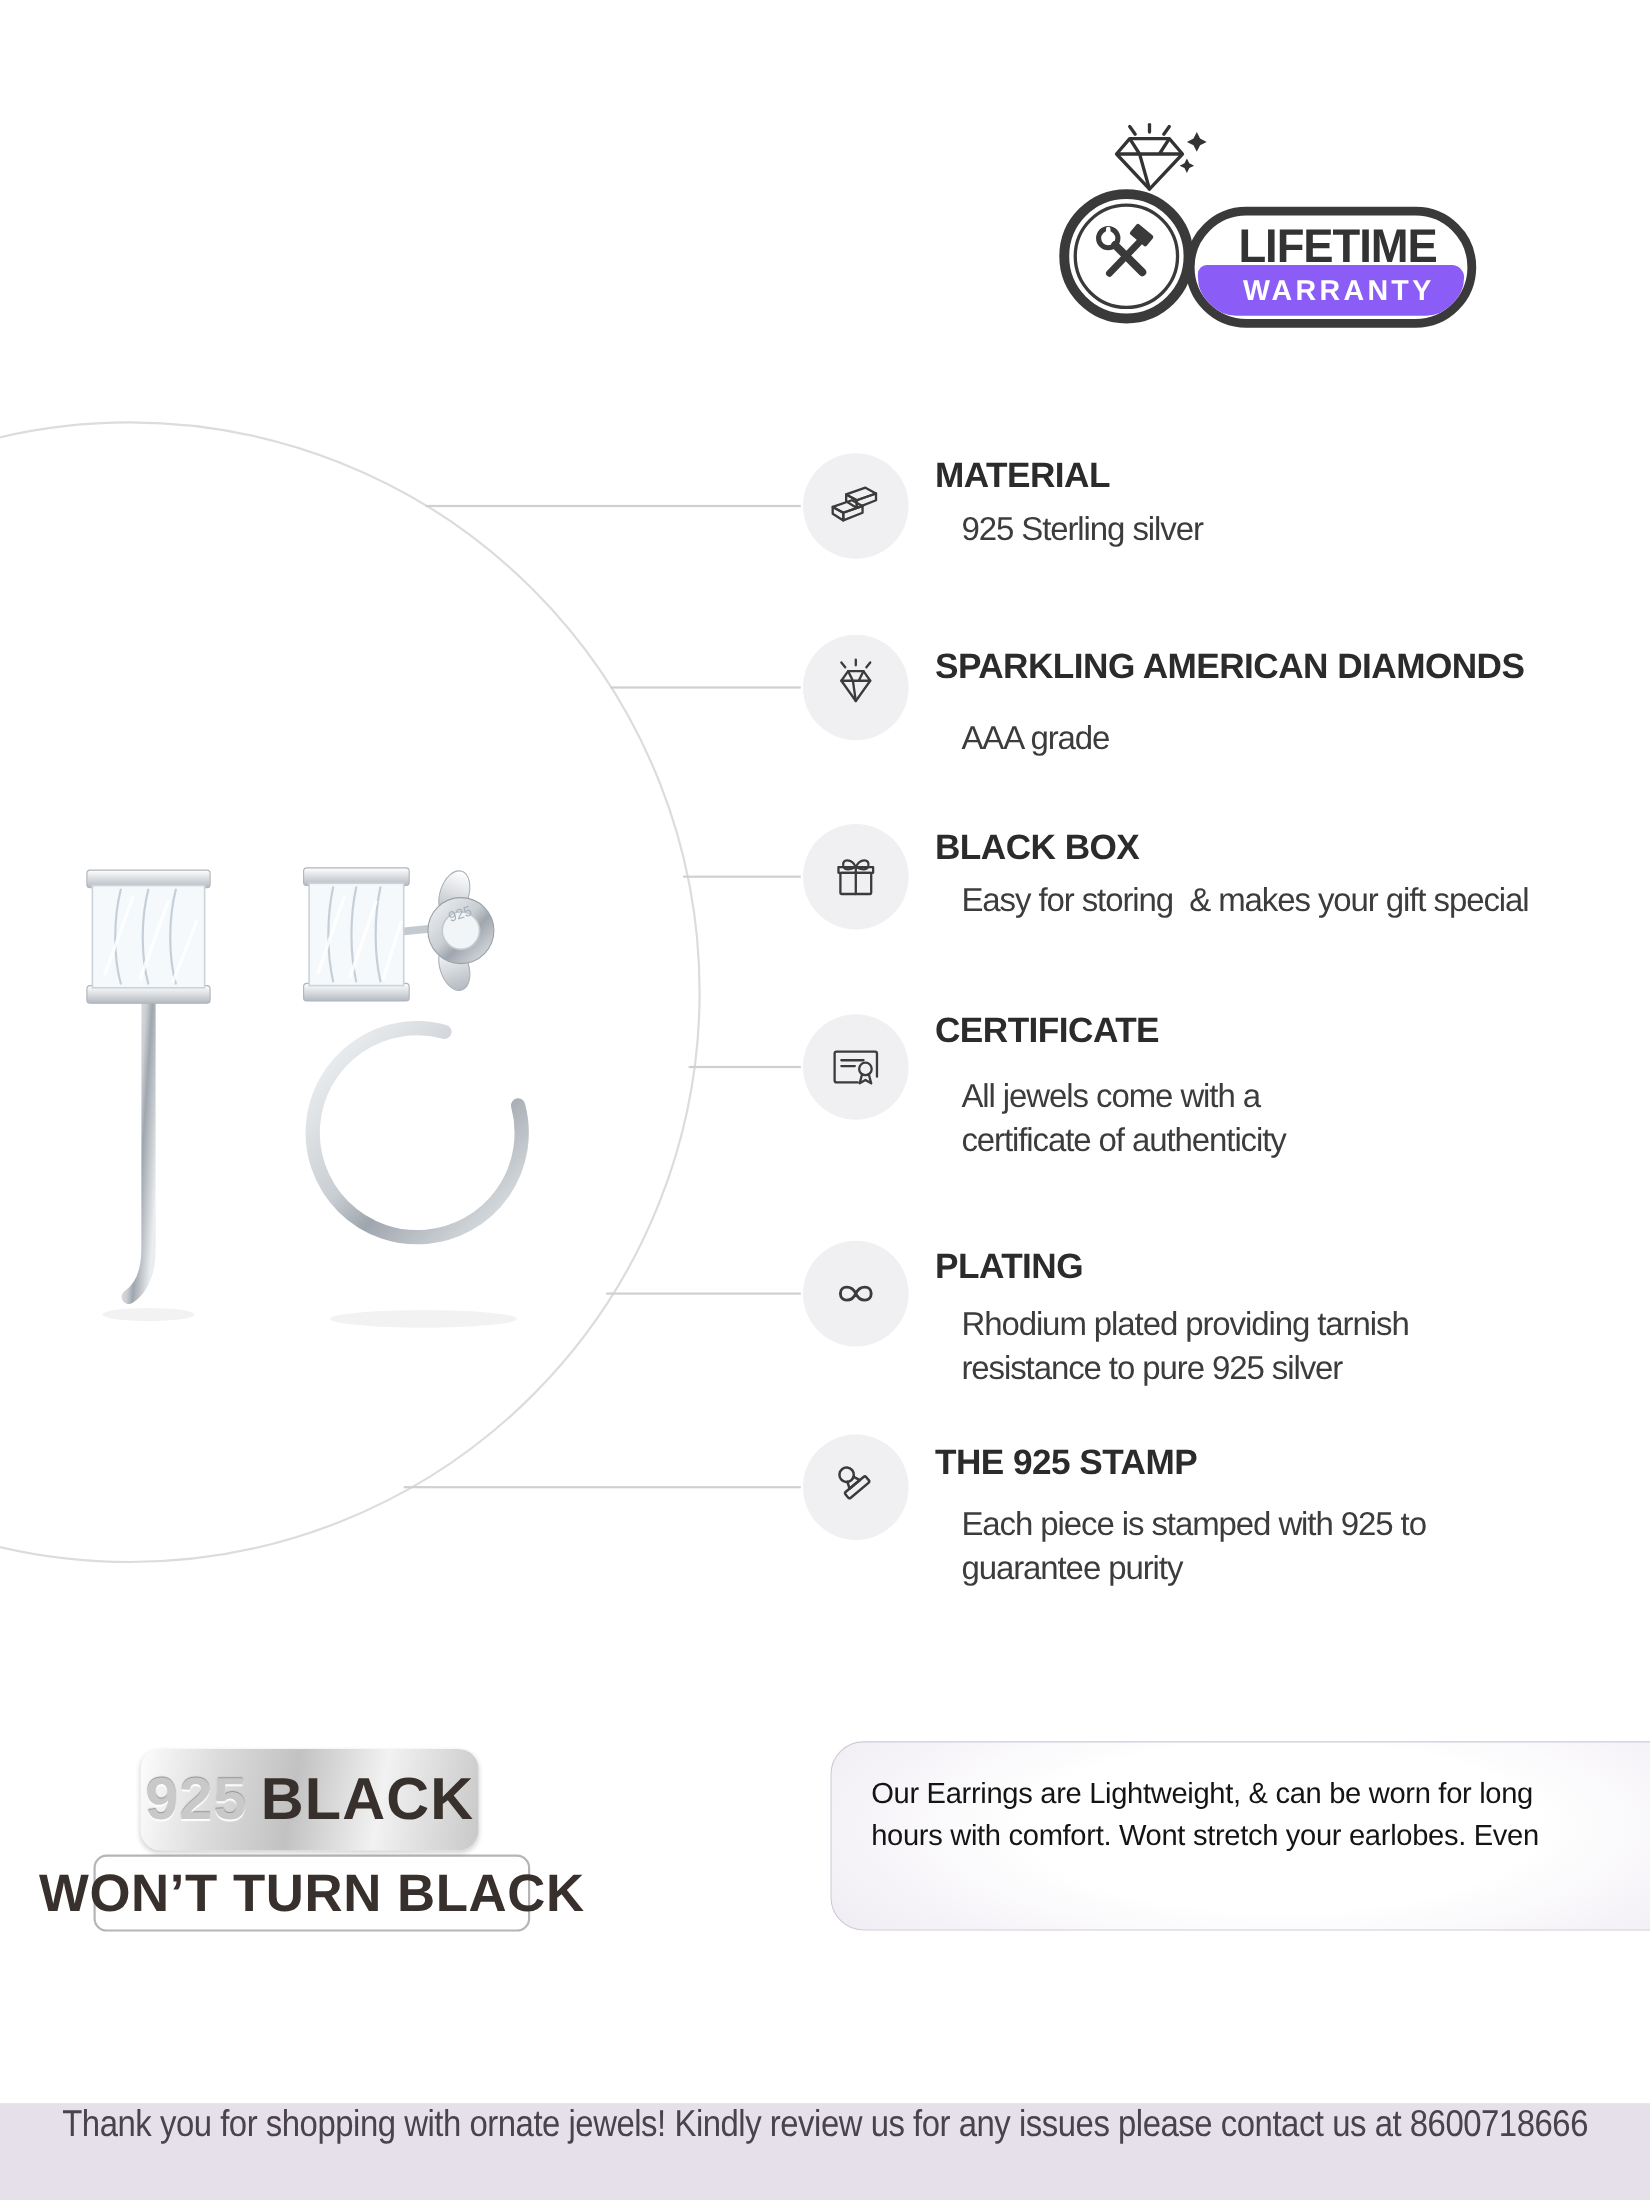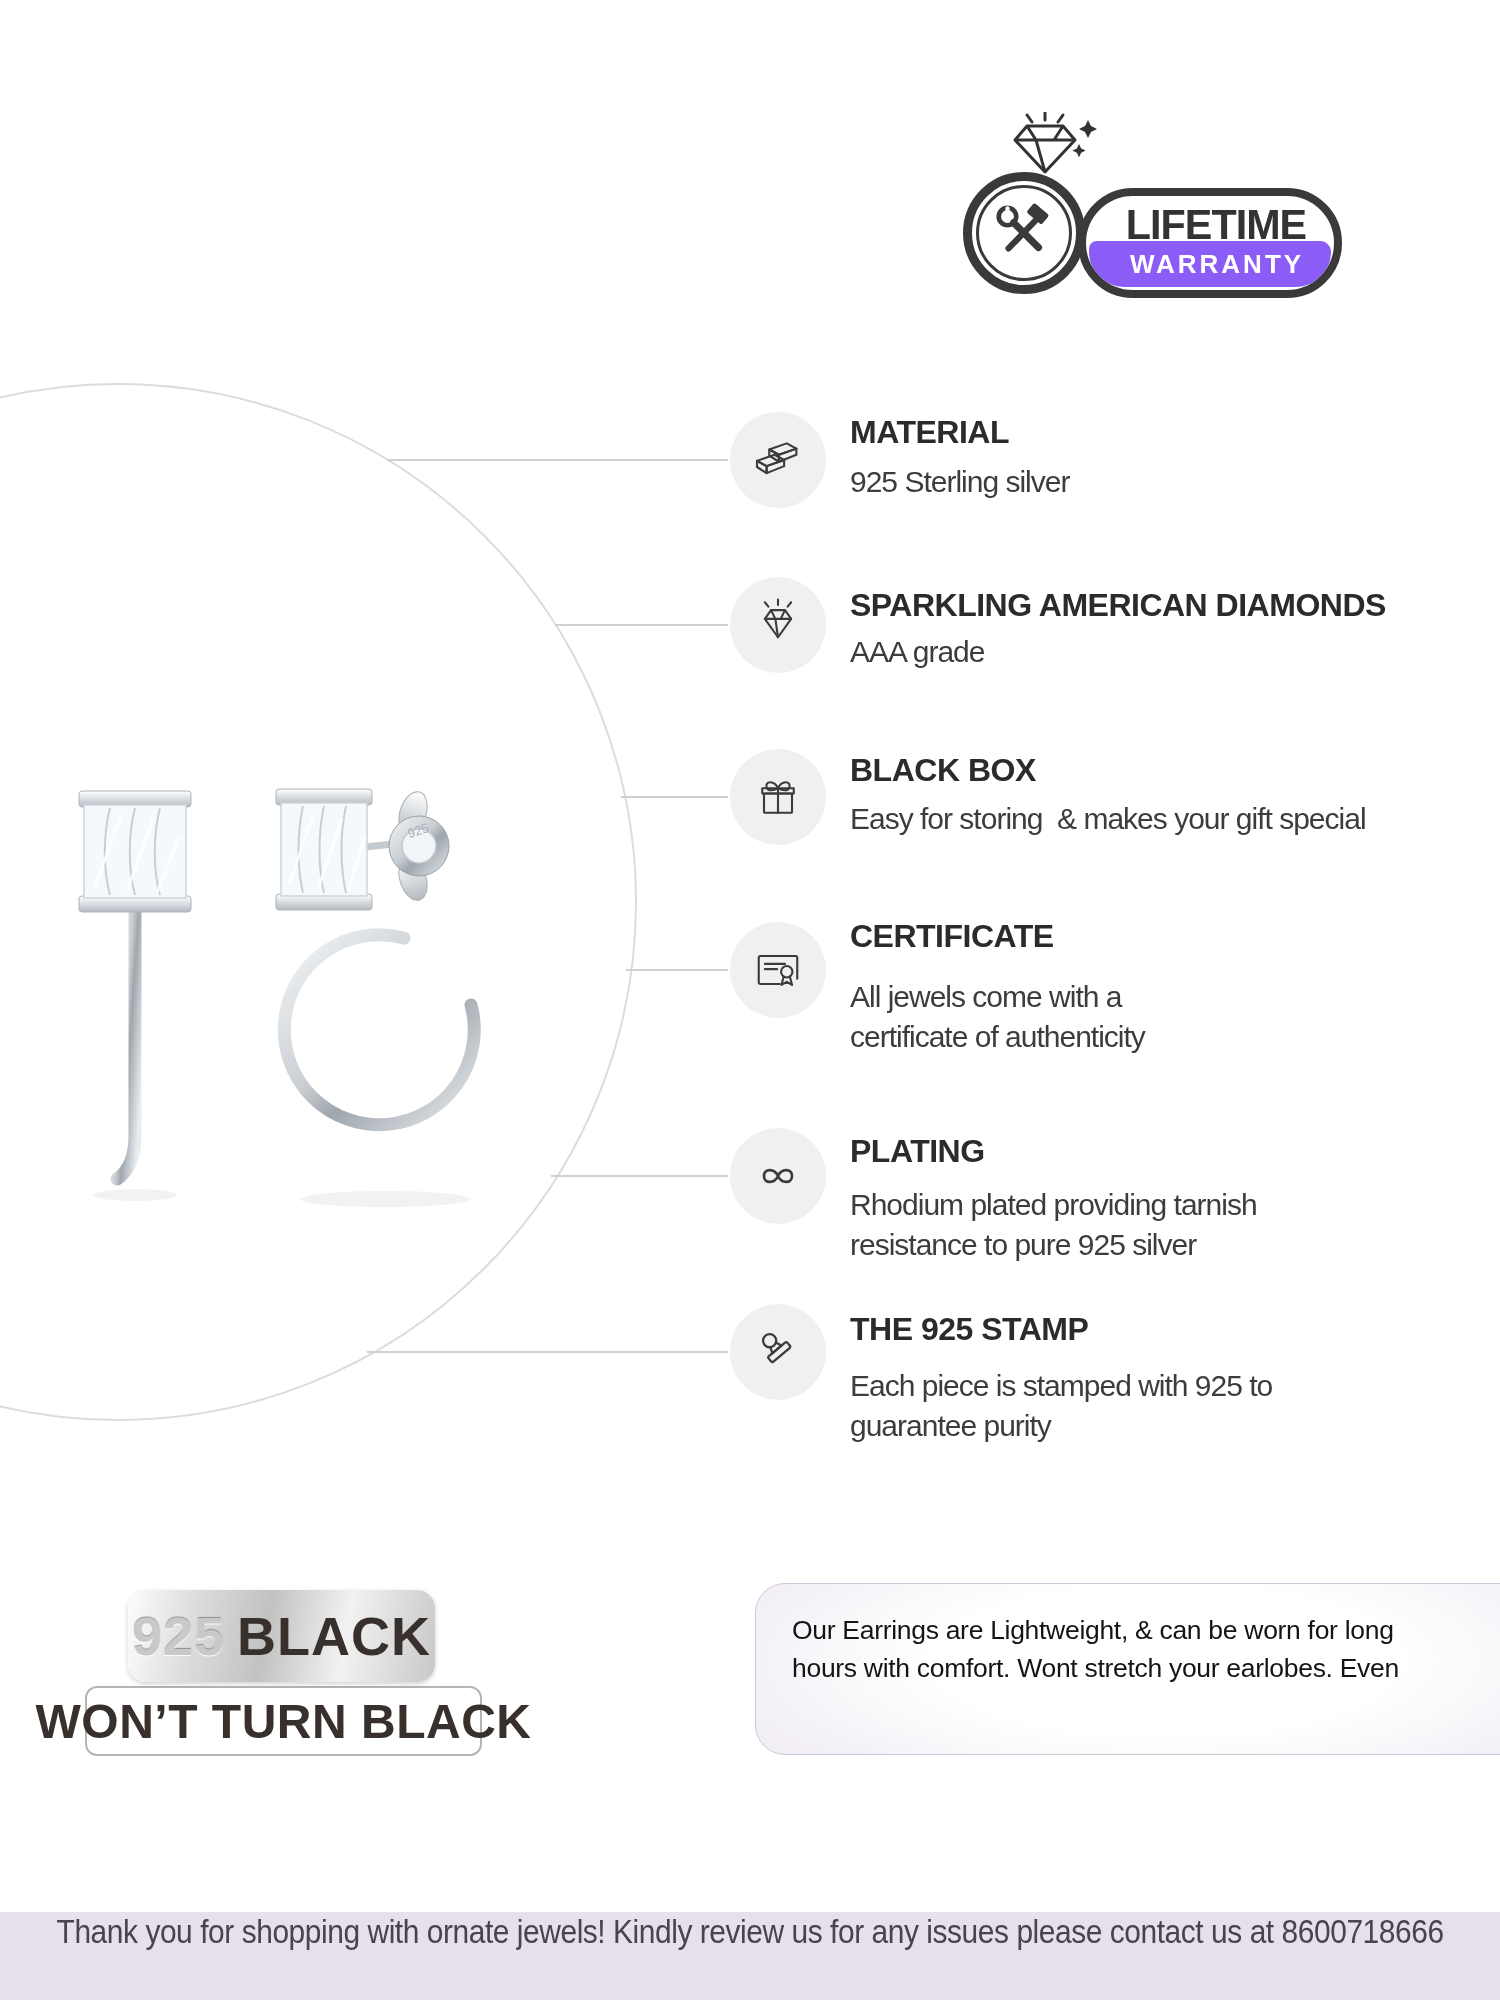--- a/index.html
+++ b/index.html
@@ -21,21 +21,21 @@
     width:96px;height:96px;border-radius:50%;
     background:#f0eff2;
     display:flex;align-items:center;justify-content:center;
   }
   .feat-title{
     font-size:32px;font-weight:700;color:#2b2b2b;
     letter-spacing:-0.5px;line-height:40px;white-space:nowrap;
   }
   .feat-sub{
     font-size:30px;font-weight:400;color:#3c3c3c;
-    letter-spacing:-1px;line-height:40px;white-space:pre-wrap;
+    letter-spacing:-1px;line-height:40px;white-space:pre-wrap;margin-left:24px;
   }
   
   .wb-circle{
     left:963px;top:172px;width:122px;height:122px;box-sizing:border-box;
     border:9px solid #3a3a3a;border-radius:50%;background:#fff;z-index:3;
   }
   .wb-circle-inner{
     position:absolute;left:4px;top:4px;right:4px;bottom:4px;
     border:3px solid #3a3a3a;border-radius:50%;
     display:flex;align-items:center;justify-content:center;
@@ -215,21 +215,21 @@
 <div class="abs icon-circle" style="left:730px;top:577px;">
   <svg width="56" height="56" viewBox="0 0 64 64">
     <g stroke="#3b3b3b" stroke-width="2.4" fill="none" stroke-linejoin="round" stroke-linecap="round">
       <path d="M17 25 L24 15 L40 15 L47 25 L32 46 Z"></path>
       <path d="M17 25 H47 M24 15 L29 25 L32 46 M40 15 L35 25 M29 25 H35"></path>
       <path d="M32 9 V3 M21 11 L17 6 M43 11 L47 6"></path>
     </g>
   </svg>
 </div>
 <div class="abs feat-title" style="left:850px;top:585px;">SPARKLING AMERICAN DIAMONDS</div>
-<div class="abs feat-sub" style="left:850px;top:632px;">AAA grade</div>
+<div class="abs feat-sub" style="left:850px;top:652px;">AAA grade</div>
 
 <div class="abs icon-circle" style="left:730px;top:749px;">
   <svg width="56" height="56" viewBox="0 0 64 64">
     <g stroke="#3b3b3b" stroke-width="2.4" fill="none" stroke-linejoin="round" stroke-linecap="round">
       <rect x="16" y="28" width="32" height="22" rx="1"></rect>
       <path d="M14 22 H50 V28 H14 Z"></path>
       <line x1="32" y1="22" x2="32" y2="50"></line>
       <path d="M32 22 c-4 -9 -15 -9 -13 -1 c1.5 5 8 3.5 13 1 z"></path>
       <path d="M32 22 c4 -9 15 -9 13 -1 c-1.5 5 -8 3.5 -13 1 z"></path>
     </g>

